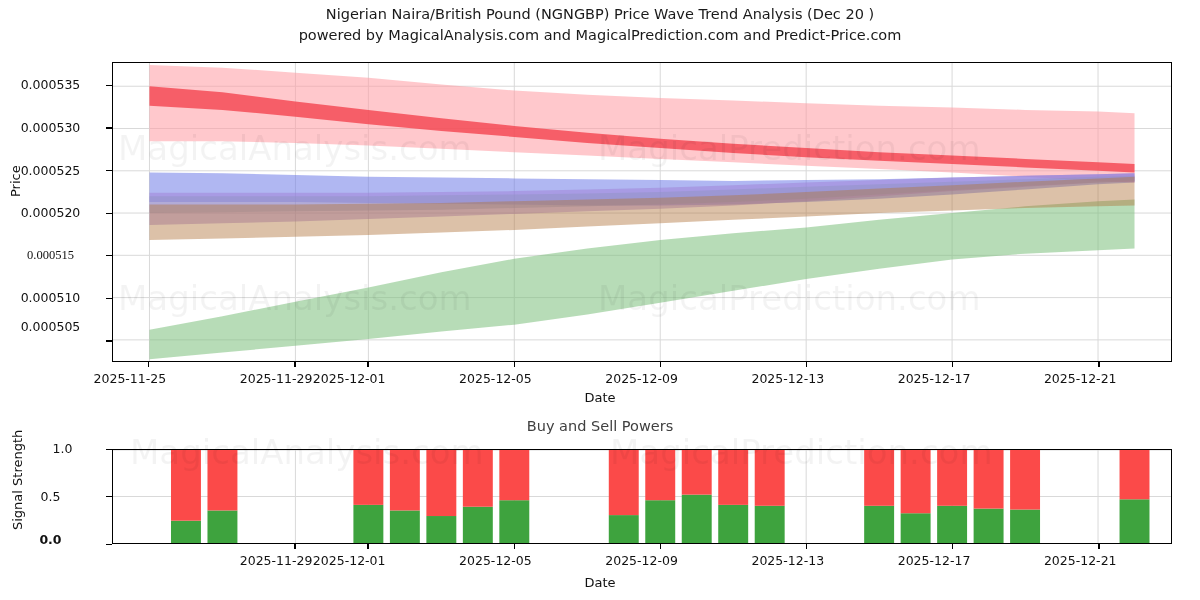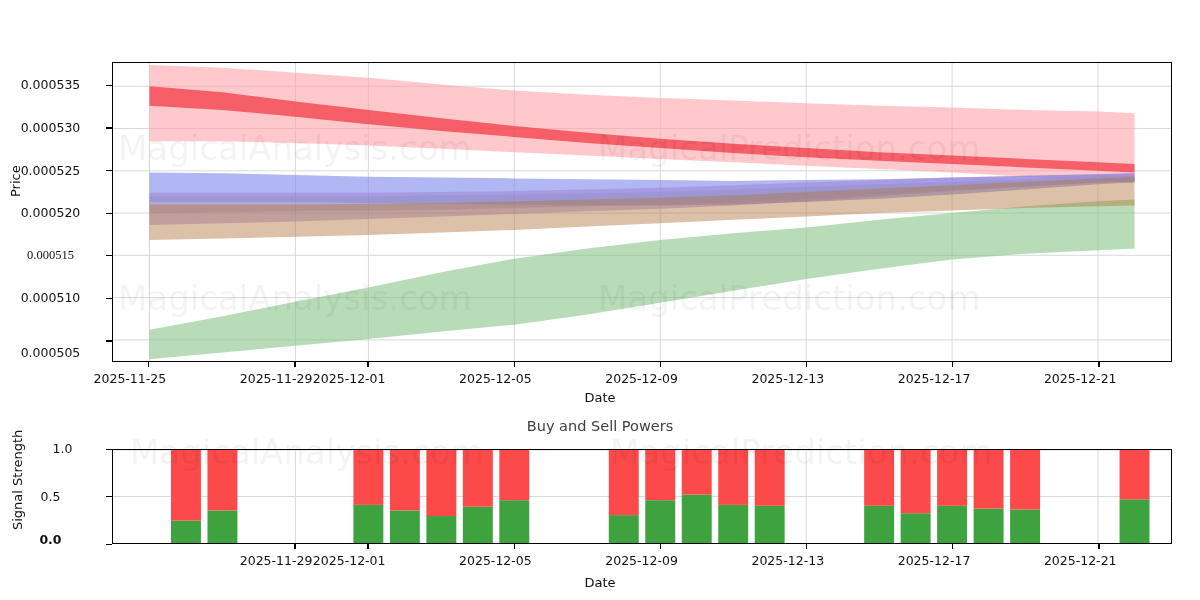--- a/index.html
+++ b/index.html
@@ -34,20 +34,24 @@
   #signal-svg{position:absolute;left:0;top:0;width:100%;height:100%;display:block;}
   #signal-ylabel{position:absolute;left:10px;top:530px;font-size:13px;color:#111;
                  transform:rotate(-90deg);transform-origin:left top;white-space:nowrap;}
   #signal-xlabel{position:absolute;width:1200px;text-align:center;top:575px;left:0;font-size:13px;color:#111;}
 </style>
 </head>
 <body>
 
 <div id="root">
 
+  <div class="title-block">
+    <div class="title-line">Nigerian Naira/British Pound (NGNGBP) Price Wave Trend Analysis (Dec 20 )</div>
+    <div class="title-line">powered by MagicalAnalysis.com and MagicalPrediction.com and Predict-Price.com</div>
+  </div>
 
   <div id="price-panel">
     <svg id="price-svg" viewBox="0 0 1060 300" preserveAspectRatio="none">
         <line x1="0" x2="1060" y1="278.7234042553191" y2="278.7234042553191" stroke="#d9d9d9" stroke-width="1" vector-effect="non-scaling-stroke"></line>
         <line x1="0" x2="1060" y1="236.17021276595733" y2="236.17021276595733" stroke="#d9d9d9" stroke-width="1" vector-effect="non-scaling-stroke"></line>
         <line x1="0" x2="1060" y1="193.6170212765955" y2="193.6170212765955" stroke="#d9d9d9" stroke-width="1" vector-effect="non-scaling-stroke"></line>
         <line x1="0" x2="1060" y1="151.06382978723465" y2="151.06382978723465" stroke="#d9d9d9" stroke-width="1" vector-effect="non-scaling-stroke"></line>
         <line x1="0" x2="1060" y1="108.51063829787287" y2="108.51063829787287" stroke="#d9d9d9" stroke-width="1" vector-effect="non-scaling-stroke"></line>
         <line x1="0" x2="1060" y1="65.95744680851107" y2="65.95744680851107" stroke="#d9d9d9" stroke-width="1" vector-effect="non-scaling-stroke"></line>
         <line x1="0" x2="1060" y1="23.404255319149286" y2="23.404255319149286" stroke="#d9d9d9" stroke-width="1" vector-effect="non-scaling-stroke"></line>
@@ -119,21 +123,21 @@
         <rect x="898.7931034482758" width="30" y="0" height="60.800000000000004" fill="#fb4a49"></rect>
         <rect x="1008.448275862069" width="30" y="50.35" height="44.65" fill="#3ea33e"></rect>
         <rect x="1008.448275862069" width="30" y="0" height="50.35" fill="#fb4a49"></rect>
       </svg>
   </div>
   <div id="signal-ylabel">Signal Strength</div>
   <div id="signal-xlabel">Date</div>
 
   <div id="overlay">
       <div class="ytick" style="left: 106px; top: 340.223px;"></div>
-      <div class="ylab2" style="left: 0px; width: 101px; top: 345px;">0.000505</div>
+      <div class="ylab2" style="left: 0px; width: 101px; top: 319px;">0.000505</div>
       <div class="ytick" style="left: 106px; top: 297.67px;"></div>
       <div class="ylab2" style="left: 0px; width: 101px; top: 290.17px;">0.000510</div>
       <div class="ytick" style="left: 106px; top: 255.117px;"></div>
       <div class="ylab2" style="left: 0px; width: 101px; top: 247.617px; font-family: Liberation Serif, serif;">0.000515</div>
       <div class="ytick" style="left: 106px; top: 212.564px;"></div>
       <div class="ylab2" style="left: 0px; width: 101px; top: 205.064px;">0.000520</div>
       <div class="ytick" style="left: 106px; top: 170.011px;"></div>
       <div class="ylab2" style="left: 0px; width: 101px; top: 162.511px;">0.000525</div>
       <div class="ytick" style="left: 106px; top: 127.457px;"></div>
       <div class="ylab2" style="left: 0px; width: 101px; top: 119.957px;">0.000530</div>

